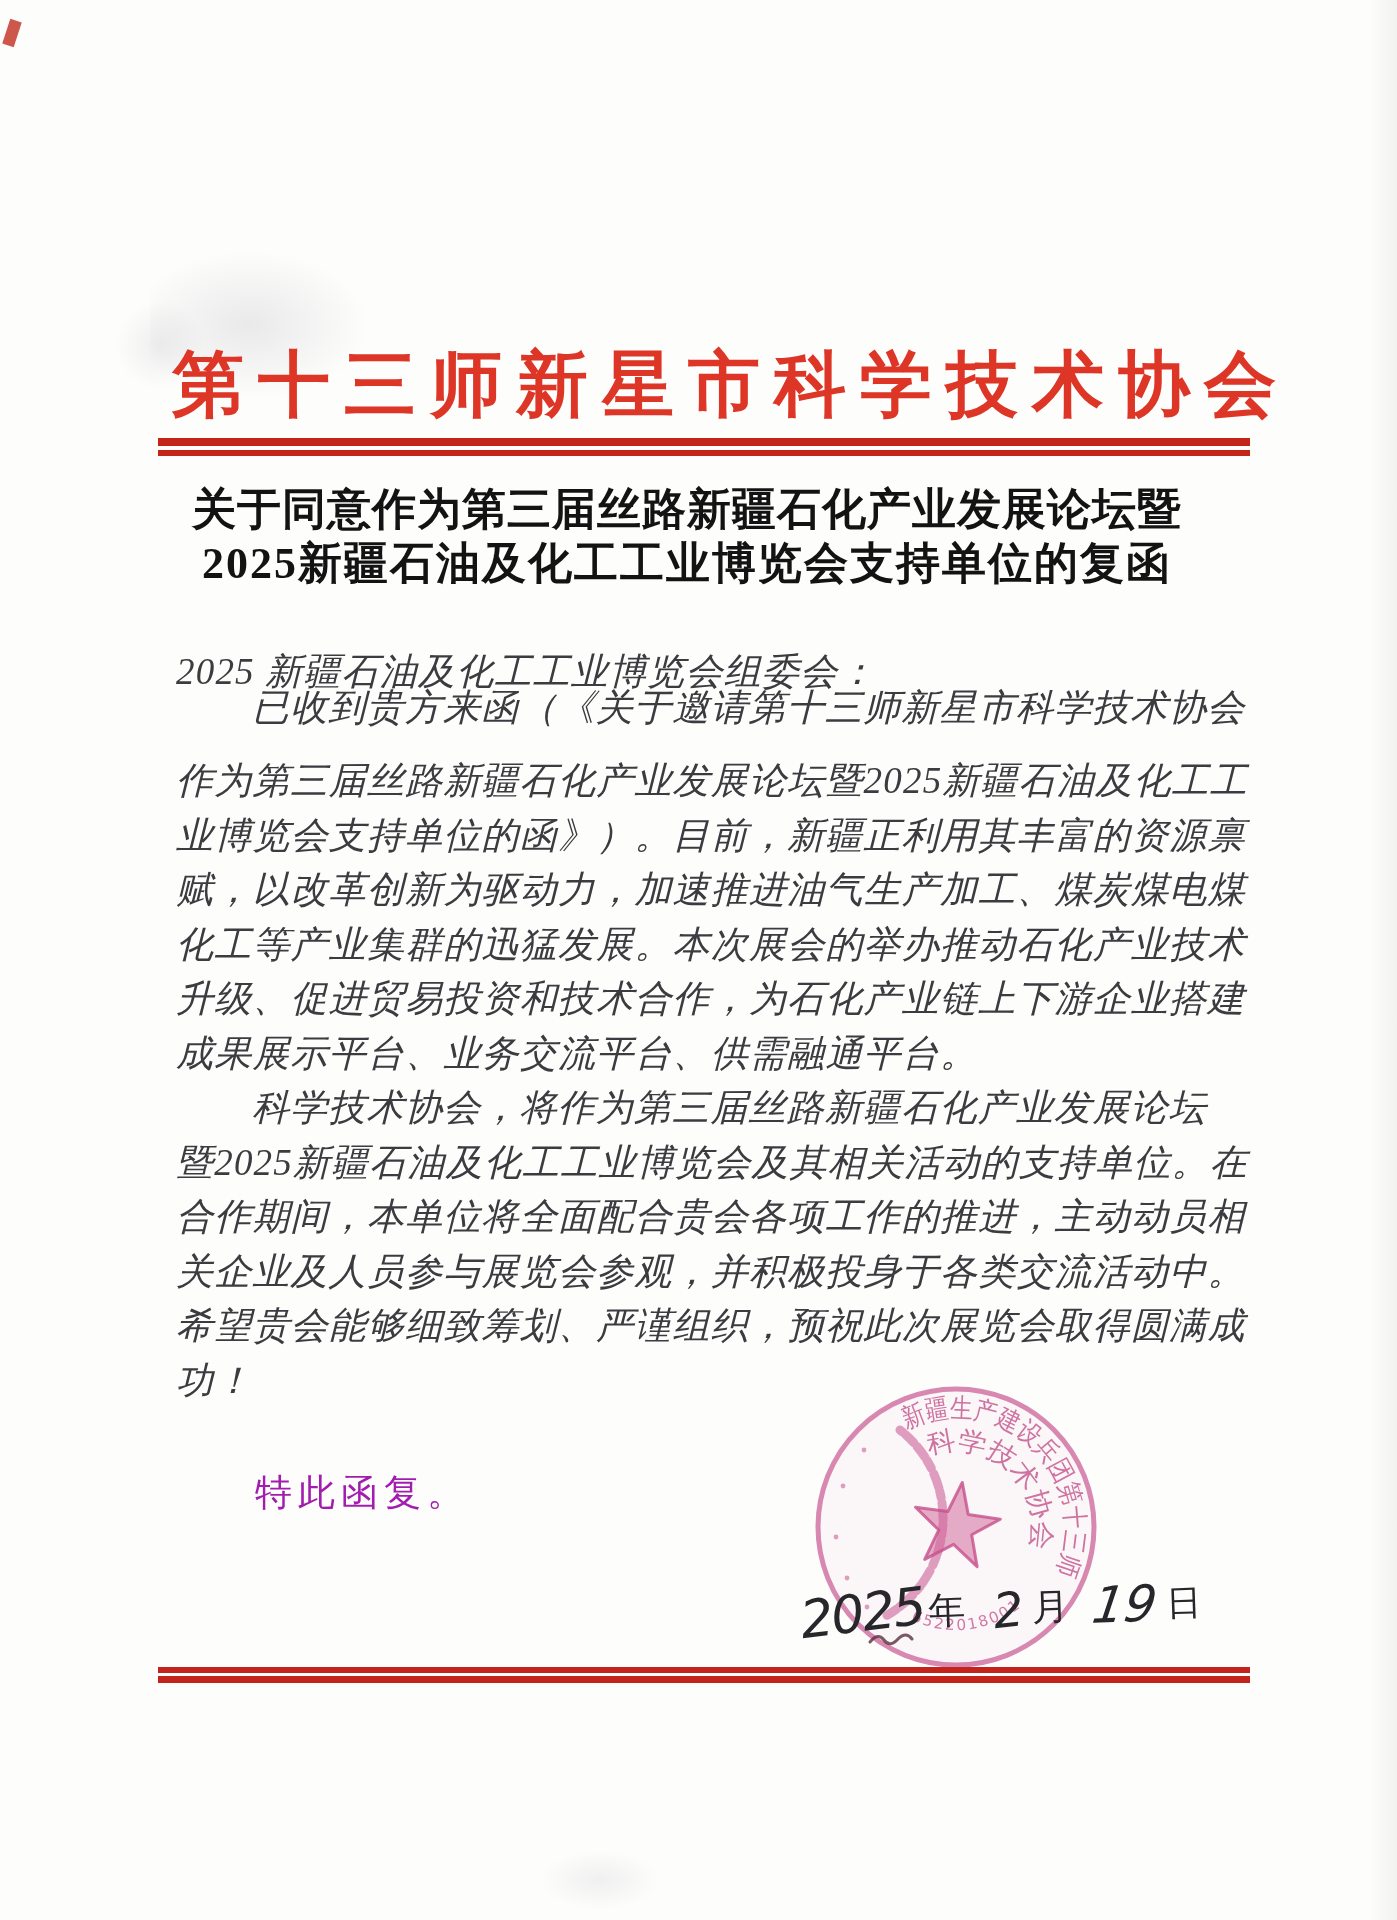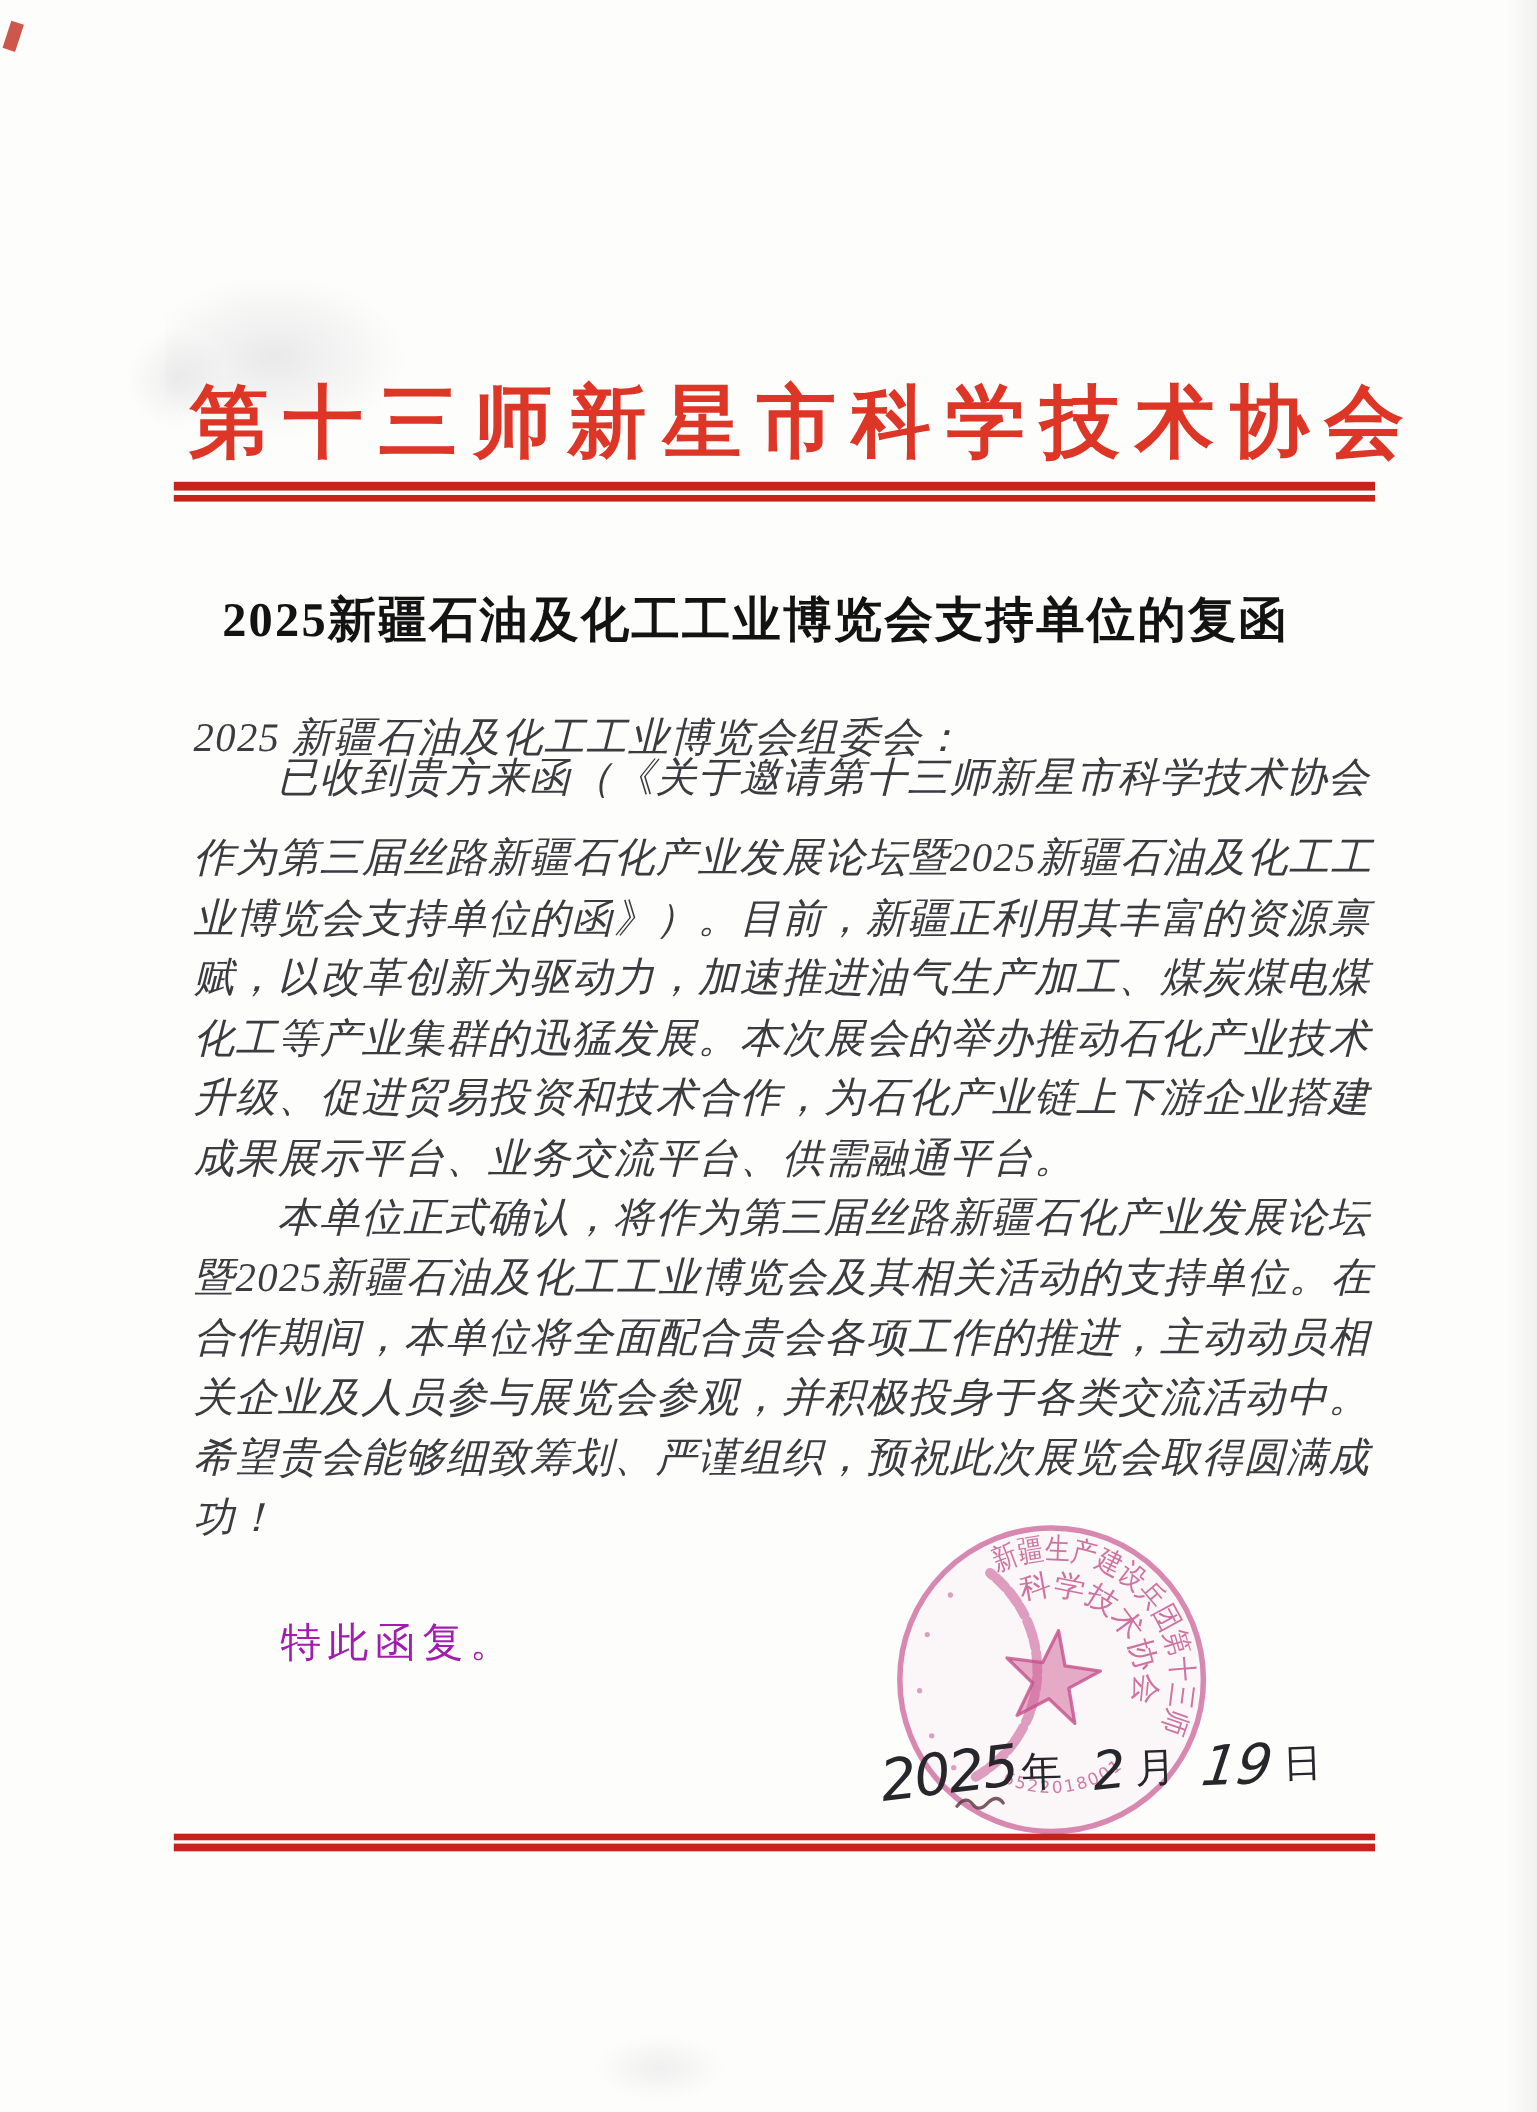--- a/index.html
+++ b/index.html
@@ -80,31 +80,32 @@
   <div class="smudge smudge-b"></div>
   <div class="smudge smudge-c"></div>
   <div class="edge-shade"></div>
   <div class="red-speck"></div>
 
   <div class="org-name" style="color:#dd3526">第十三师新星市科学技术协会</div>
 
   <div class="rule rule-t1"></div>
   <div class="rule rule-t2"></div>
 
+  <div class="doc-title l1">关于同意作为第三届丝路新疆石化产业发展论坛暨</div>
   <div class="doc-title l2">2025新疆石油及化工工业博览会支持单位的复函</div>
 
   <div class="bl" style="top:650px">2025 新疆石油及化工工业博览会组委会：</div>
   <div class="bl ind" style="top:686px">已收到贵方来函（《关于邀请第十三师新星市科学技术协会</div>
   <div class="bl" style="top:759px">作为第三届丝路新疆石化产业发展论坛暨2025新疆石油及化工工</div>
   <div class="bl" style="top:814px">业博览会支持单位的函》）。目前，新疆正利用其丰富的资源禀</div>
   <div class="bl" style="top:868px">赋，以改革创新为驱动力，加速推进油气生产加工、煤炭煤电煤</div>
   <div class="bl" style="top:923px">化工等产业集群的迅猛发展。本次展会的举办推动石化产业技术</div>
   <div class="bl" style="top:977px">升级、促进贸易投资和技术合作，为石化产业链上下游企业搭建</div>
   <div class="bl" style="top:1032px">成果展示平台、业务交流平台、供需融通平台。</div>
-  <div class="bl ind" style="top:1086px">本单位正式确认，将作为第三届丝路新疆石化产业发展论坛</div>
+  <div class="bl ind" style="top:1086px">科学技术协会，将作为第三届丝路新疆石化产业发展论坛</div>
   <div class="bl" style="top:1141px">暨2025新疆石油及化工工业博览会及其相关活动的支持单位。在</div>
   <div class="bl" style="top:1195px">合作期间，本单位将全面配合贵会各项工作的推进，主动动员相</div>
   <div class="bl" style="top:1250px">关企业及人员参与展览会参观，并积极投身于各类交流活动中。</div>
   <div class="bl" style="top:1304px">希望贵会能够细致筹划、严谨组织，预祝此次展览会取得圆满成</div>
   <div class="bl" style="top:1359px">功！</div>
 
   <div class="closing">特此函复。</div>
 
   <svg class="seal-svg" width="1397" height="1920" viewBox="0 0 1397 1920">
     <defs>

